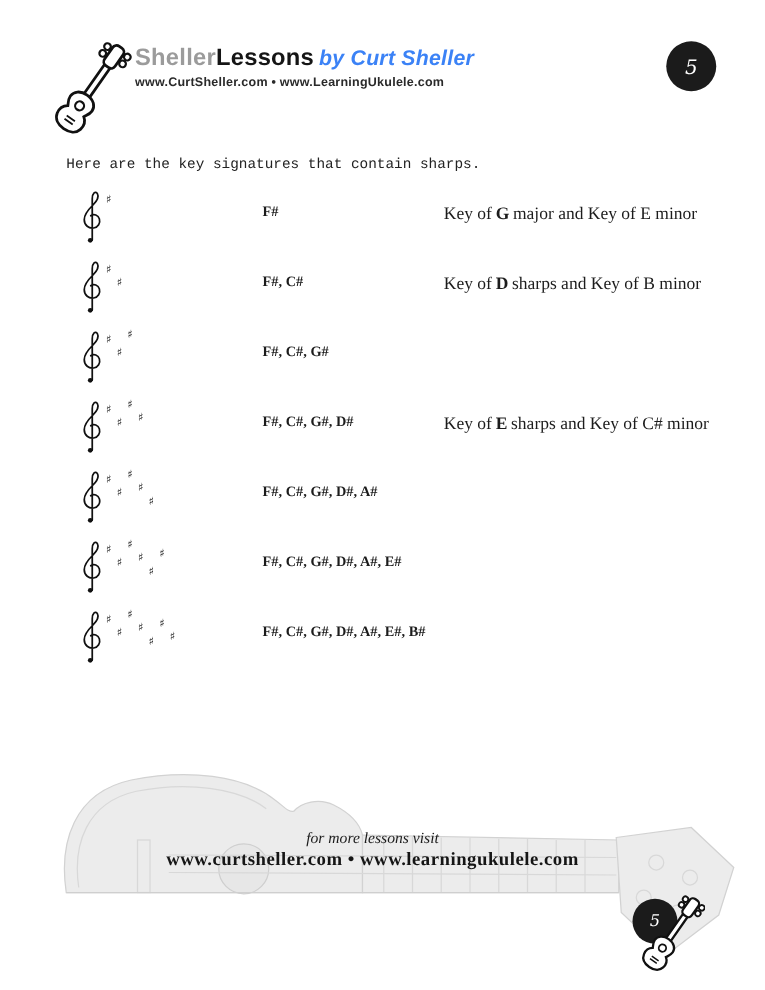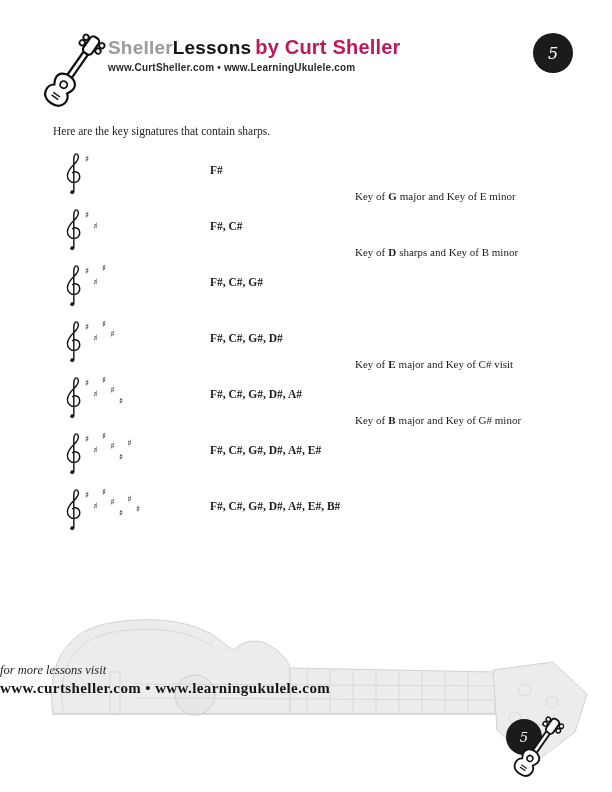--- a/index.html
+++ b/index.html
@@ -10,41 +10,41 @@
     overflow:hidden;
     font-family:"Liberation Serif", serif;
     color:#1c1c1c;
   }
   
   .brand-icon{position:absolute;left:35px;top:32px;width:72px;height:80px;}
   .brand-block{position:absolute;left:108px;top:36px;}
   .brand-line{font-family:"Liberation Sans", sans-serif;font-size:19px;font-weight:bold;letter-spacing:0.2px;white-space:nowrap;}
   .brand-gray{color:#9b9b9b;}
   .brand-black{color:#151515;}
-  .brand-script{font-size:20px;color:#be185d;margin-left:4px;}
+  .brand-script{font-style:italic;font-size:17px;color:#3b82f6;margin-left:4px;}
   .brand-sub{font-family:"Liberation Sans", sans-serif;font-size:10px;font-weight:bold;color:#2a2a2a;letter-spacing:0.2px;margin-top:3px;white-space:nowrap;}
   .page-circle{
     position:absolute;left:533px;top:33px;width:40px;height:40px;border-radius:50%;
     background:#1b1b1b;color:#ffffff;display:flex;align-items:center;justify-content:center;
     font-family:"DejaVu Serif", serif;font-style:italic;font-size:16px;
   }
   
-  .intro{position:absolute;left:53px;top:125px;font-size:11.5px;color:#222;}
+  .intro{position:absolute;left:53px;top:125px;font-size:11.5px;color:#222;font-family:Liberation Mono, monospace;}
   
   .sig-row{position:absolute;left:0;width:612px;height:56px;}
   .sig-row .staff{position:absolute;left:63px;top:8px;}
   .sharp-glyph{font-family:"DejaVu Sans", sans-serif;font-size:9px;text-anchor:middle;fill:#111;}
   .sharps-label{position:absolute;left:210px;top:21px;font-size:11.5px;font-weight:bold;color:#1c1c1c;white-space:nowrap;}
-  .key-text{position:absolute;left:355px;top:21px;font-size:11px;color:#1c1c1c;white-space:nowrap;margin-top:26px;}
+  .key-text{position:absolute;left:355px;top:21px;font-size:14px;color:#1c1c1c;white-space:nowrap;}
   .key-text b{margin:0 3px;}
   
   .watermark{position:absolute;left:45px;top:612px;z-index:1;}
   .wm-shape{fill:#ececec;stroke:#d2d2d2;stroke-width:1;}
   .wm-line{stroke:#d8d8d8;stroke-width:1;fill:none;}
-  .footer-text{position:absolute;left:0;top:663px;width:596px;z-index:2;}
+  .footer-text{position:absolute;left:0;top:663px;width:596px;text-align:center;z-index:2;}
   .footer-tagline{font-size:12.5px;font-style:italic;color:#1c1c1c;}
   .footer-links{font-size:15px;font-weight:bold;letter-spacing:0.4px;color:#151515;margin-top:2px;}
   .badge{position:absolute;left:506px;top:719px;width:36px;height:36px;border-radius:50%;
     background:#1b1b1b;color:#fff;display:flex;align-items:center;justify-content:center;
     font-family:"DejaVu Serif", serif;font-style:italic;font-size:13px;z-index:3;}
   .badge-uke{position:absolute;left:508px;top:715px;width:56px;height:66px;z-index:4;}
 </style>
 </head>
 <body>
 
@@ -129,35 +129,34 @@
       <svg class="staff" width="140" height="46">
           <use class="staff" href="#staff-base-def"></use>
           <g class="sig">
             <text x="24" y="11.2" class="sharp-glyph">♯</text>
             <text x="32.5" y="21.7" class="sharp-glyph">♯</text>
             <text x="41" y="7.7" class="sharp-glyph">♯</text>
             <text x="49.5" y="18.2" class="sharp-glyph">♯</text>
           </g>
         </svg>
       <div class="sharps-label">F#, C#, G#, D#</div>
-      <div class="key-text"><span>Key of</span><b>E</b><span>major and Key of C# visit</span></div>
+      <div class="key-text"><span>Key of</span><b>E</b><span>sharps and Key of C# minor</span></div>
     </div>
     <div class="sig-row" style="top:367px">
       <svg class="staff" width="140" height="46">
           <use class="staff" href="#staff-base-def"></use>
           <g class="sig">
             <text x="24" y="11.2" class="sharp-glyph">♯</text>
             <text x="32.5" y="21.7" class="sharp-glyph">♯</text>
             <text x="41" y="7.7" class="sharp-glyph">♯</text>
             <text x="49.5" y="18.2" class="sharp-glyph">♯</text>
             <text x="58" y="28.7" class="sharp-glyph">♯</text>
           </g>
         </svg>
       <div class="sharps-label">F#, C#, G#, D#, A#</div>
-      <div class="key-text"><span>Key of</span><b>B</b><span>major and Key of G# minor</span></div>
     </div>
     <div class="sig-row" style="top:423px">
       <svg class="staff" width="140" height="46">
           <use class="staff" href="#staff-base-def"></use>
           <g class="sig">
             <text x="24" y="11.2" class="sharp-glyph">♯</text>
             <text x="32.5" y="21.7" class="sharp-glyph">♯</text>
             <text x="41" y="7.7" class="sharp-glyph">♯</text>
             <text x="49.5" y="18.2" class="sharp-glyph">♯</text>
             <text x="58" y="28.7" class="sharp-glyph">♯</text>

